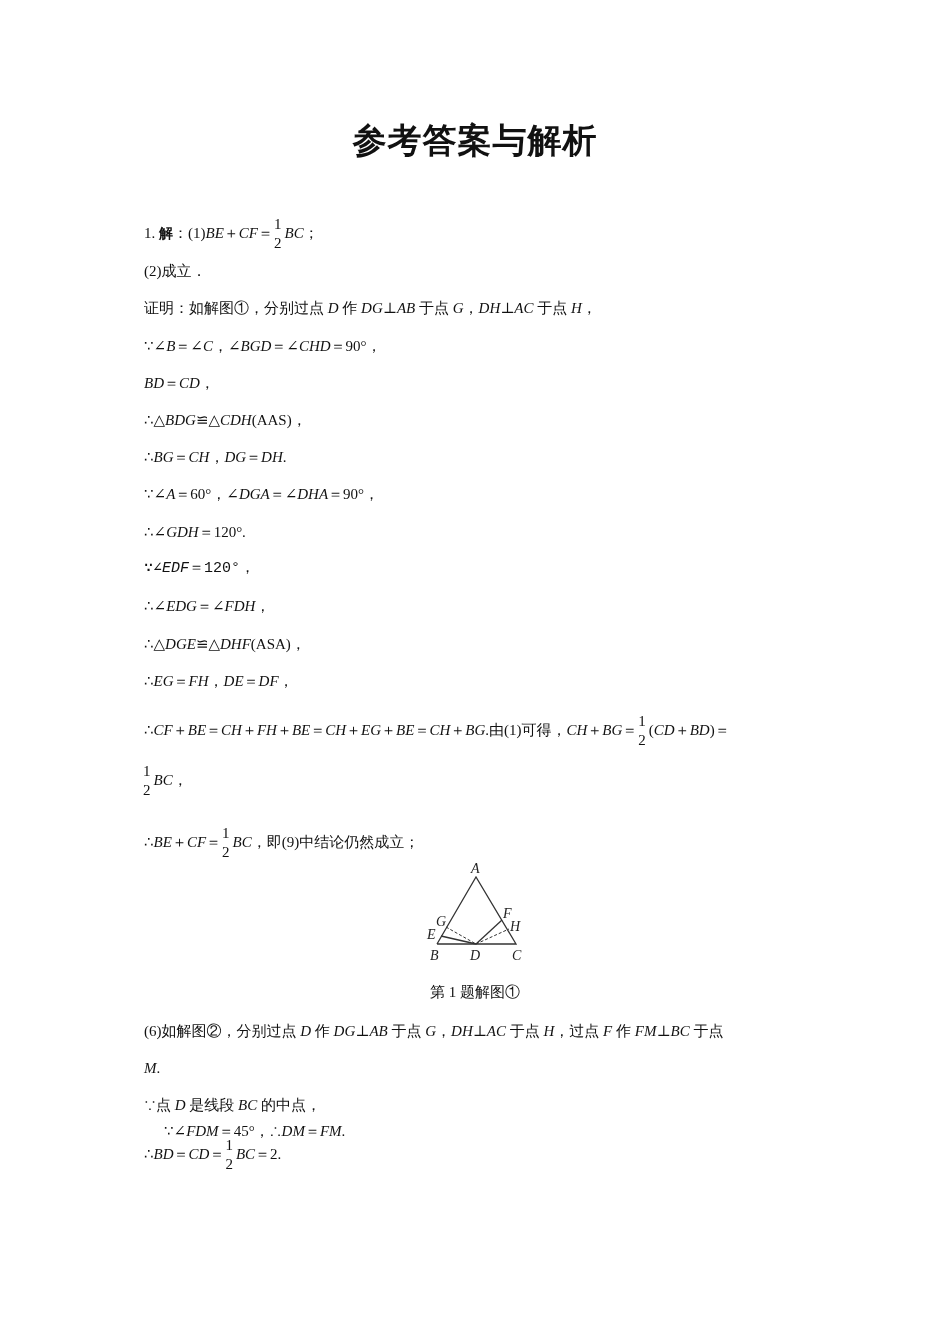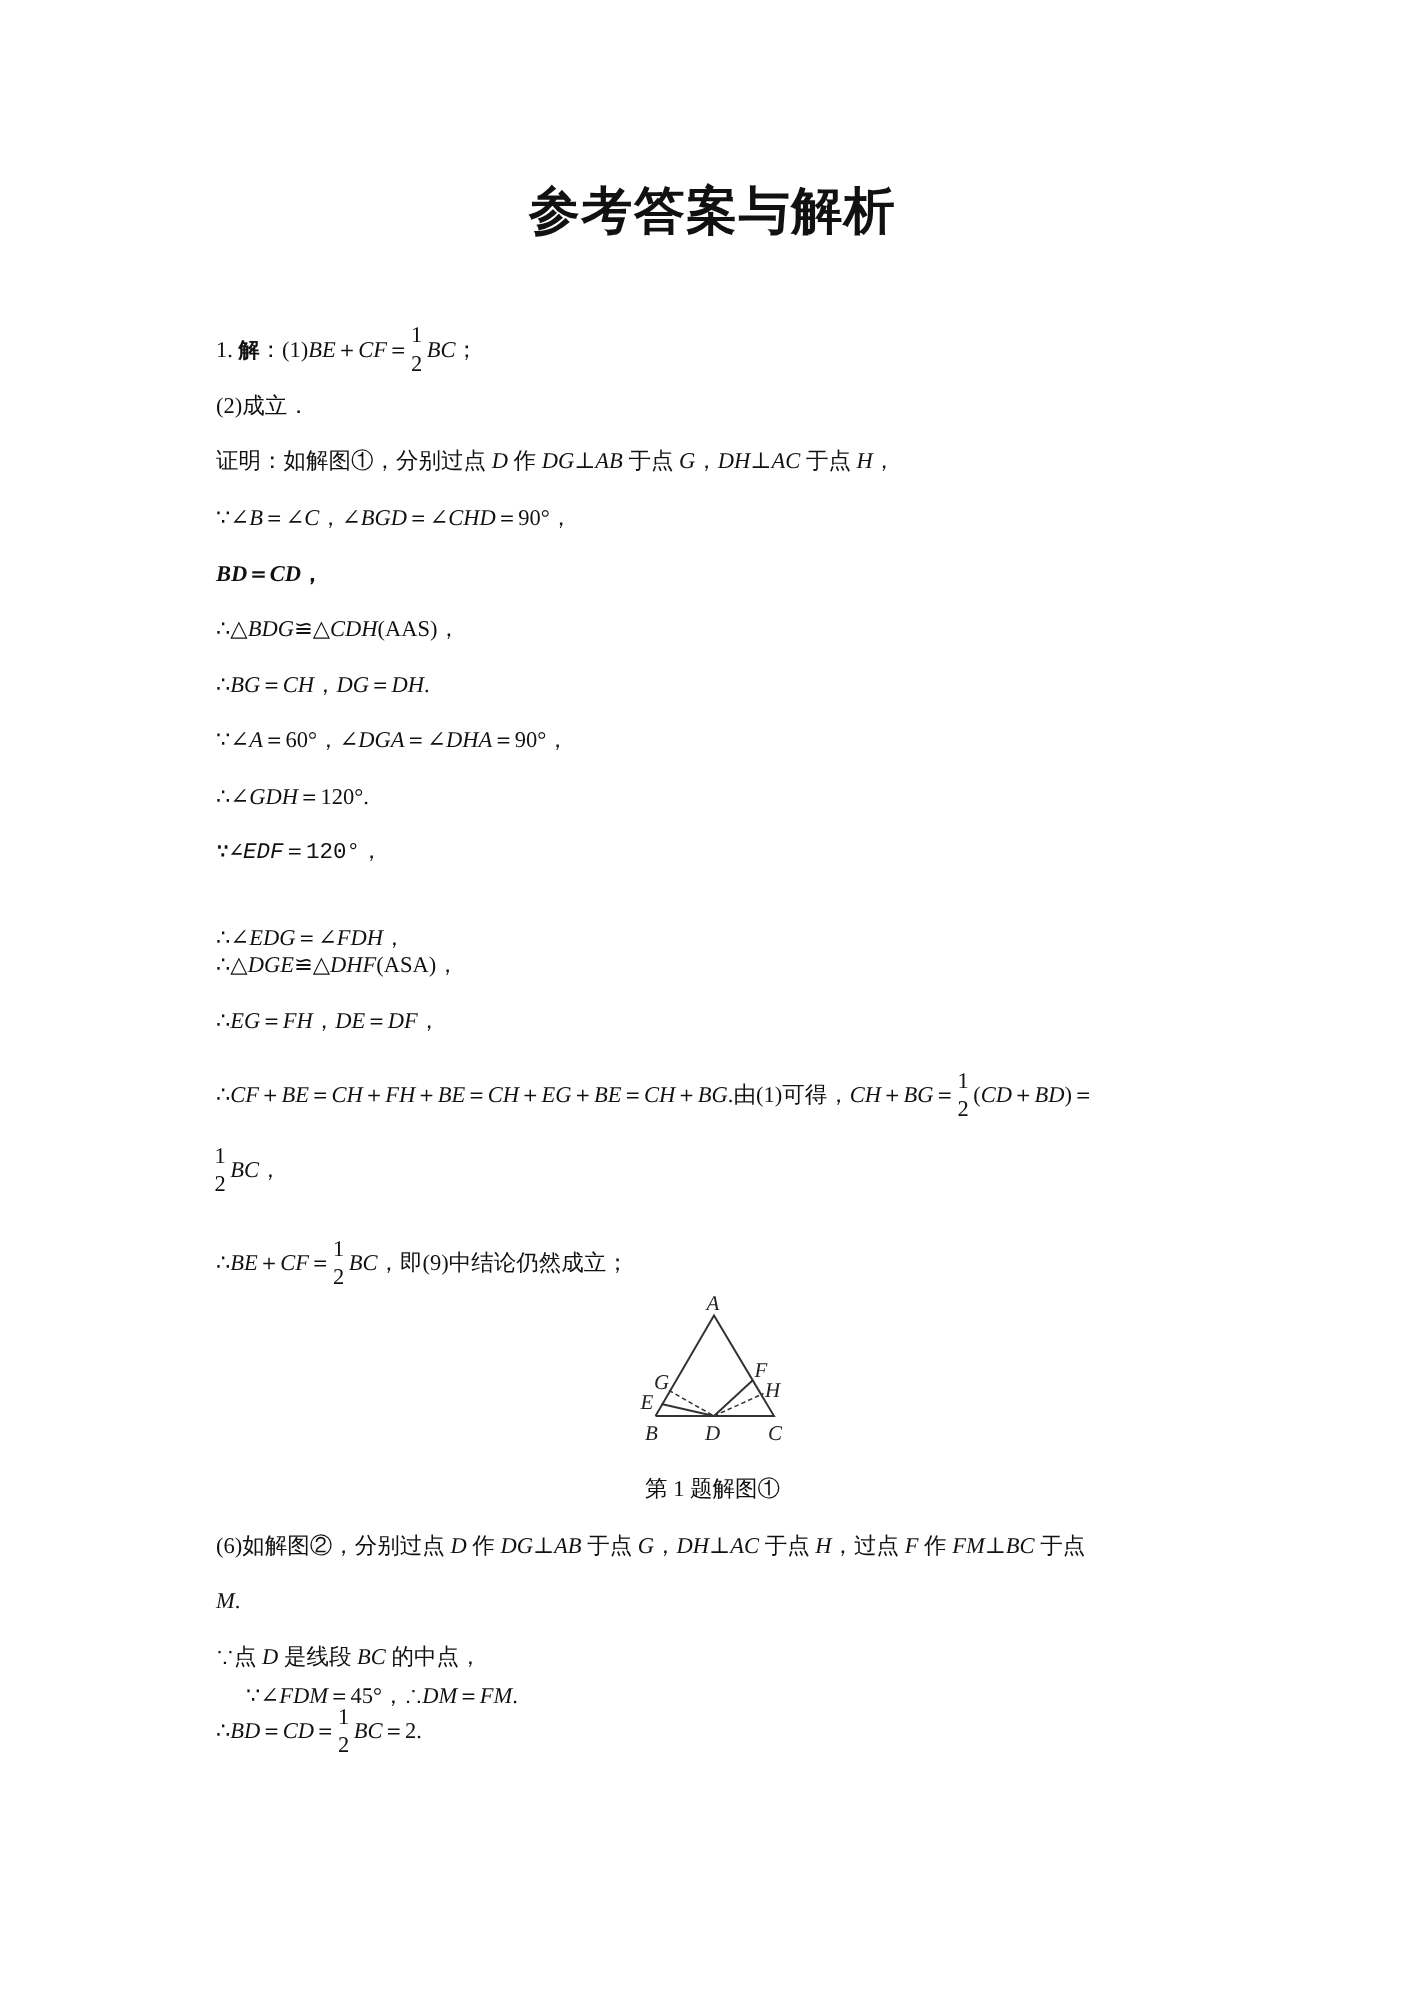--- a/index.html
+++ b/index.html
@@ -30,21 +30,21 @@
 <div class="line" style="top:261px;">(2)成立．</div>
 
 <div class="line" style="top:298px;">
   <span>证明：如解图①，分别过点 </span><i>D</i><span> 作 </span><i>DG</i><span>⊥</span><i>AB</i><span> 于点 </span><i>G</i><span>，</span><i>DH</i><span>⊥</span><i>AC</i><span> 于点 </span><i>H</i><span>，</span>
 </div>
 
 <div class="line" style="top:336px;text-align:right;">
   <span>∵∠</span><i>B</i><span>＝∠</span><i>C</i><span>，∠</span><i>BGD</i><span>＝∠</span><i>CHD</i><span>＝90°，</span>
 </div>
 
-<div class="line" style="top:373px;font-weight:bold;">
+<div class="line" style="top:373px;">
   <i>BD</i><span>＝</span><i>CD</i><span>，</span>
 </div>
 
 <div class="line" style="top:410px;">
   <span>∴△</span><i>BDG</i><span>≌△</span><i>CDH</i><span>(AAS)，</span>
 </div>
 
 <div class="line" style="top:447px;">
   <span>∴</span><i>BG</i><span>＝</span><i>CH</i><span>，</span><i>DG</i><span>＝</span><i>DH</i><span>.</span>
 </div>
@@ -54,21 +54,21 @@
 </div>
 
 <div class="line" style="top:522px;">
   <span>∴∠</span><i>GDH</i><span>＝120°.</span>
 </div>
 
 <div class="line" style="top:559px;font-family:Liberation Mono, monospace;">
   <span>∵∠</span><i>EDF</i><span>＝120°，</span>
 </div>
 
-<div class="line" style="top:616px;">
+<div class="line" style="top:596px;">
   <span>∴∠</span><i>EDG</i><span>＝∠</span><i>FDH</i><span>，</span>
 </div>
 
 <div class="line" style="top:634px;">
   <span>∴△</span><i>DGE</i><span>≌△</span><i>DHF</i><span>(ASA)，</span>
 </div>
 
 <div class="line" style="top:671px;">
   <span>∴</span><i>EG</i><span>＝</span><i>FH</i><span>，</span><i>DE</i><span>＝</span><i>DF</i><span>，</span>
 </div>

